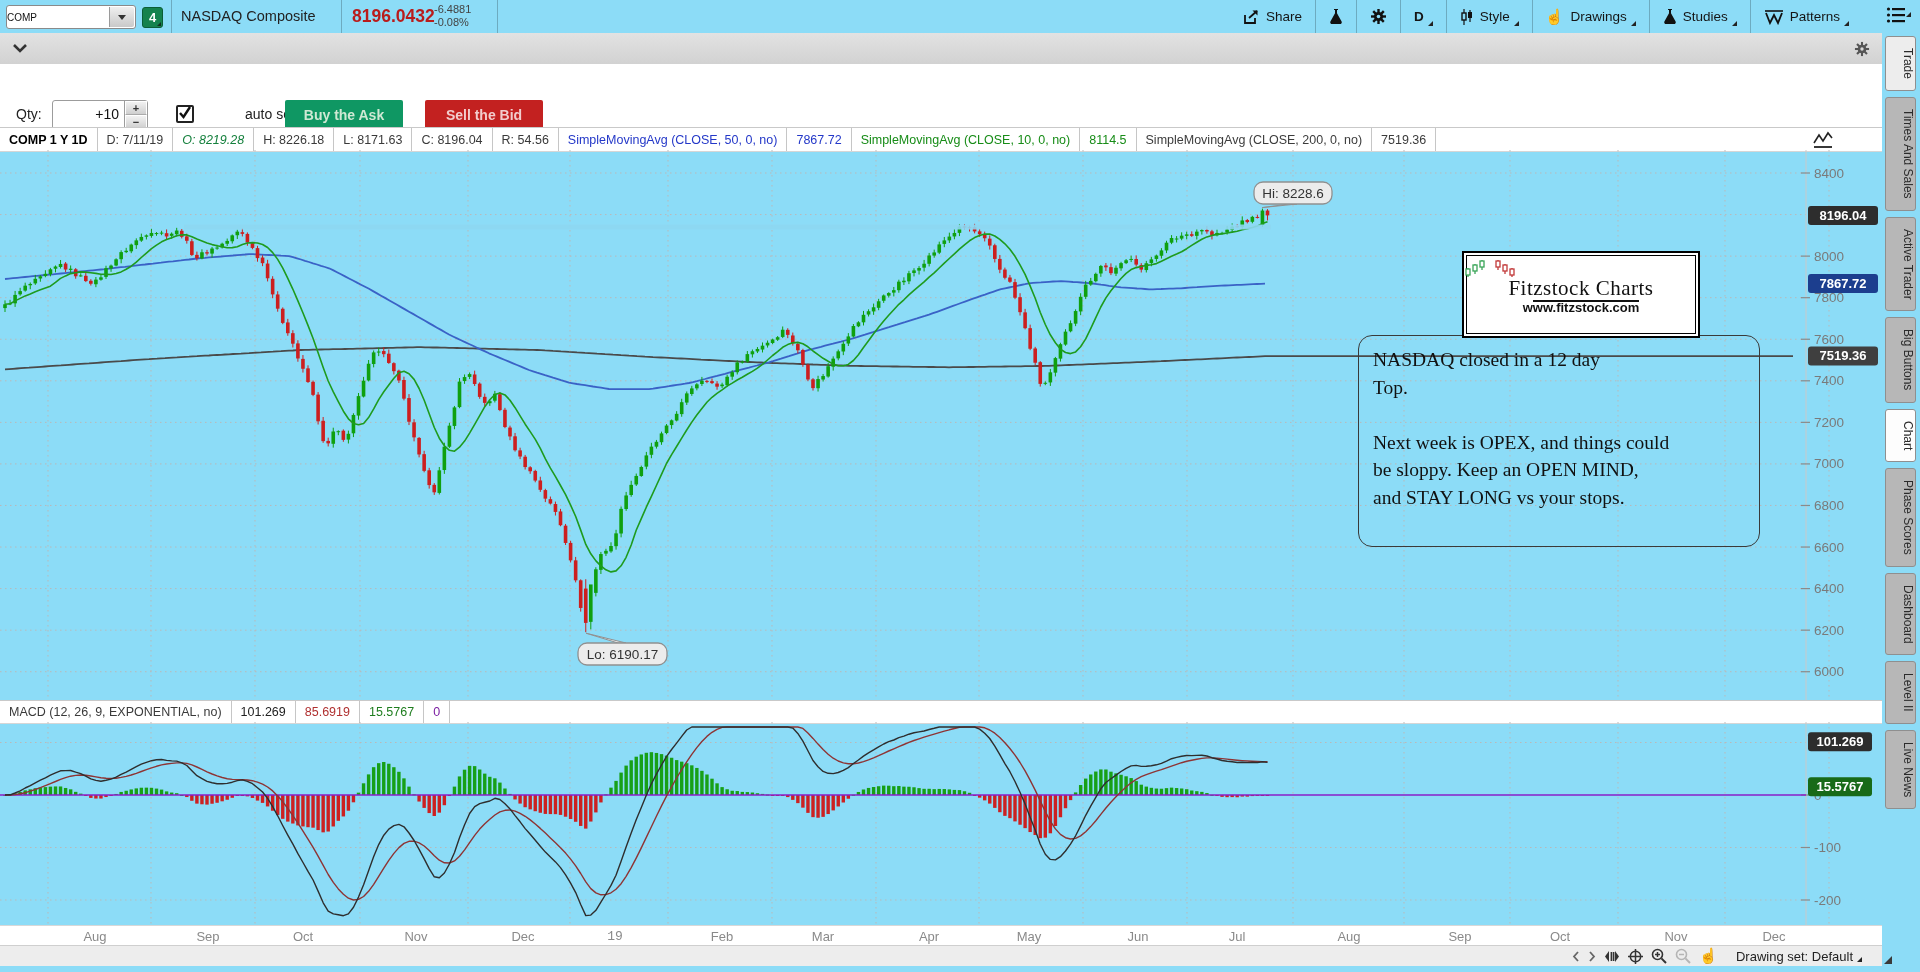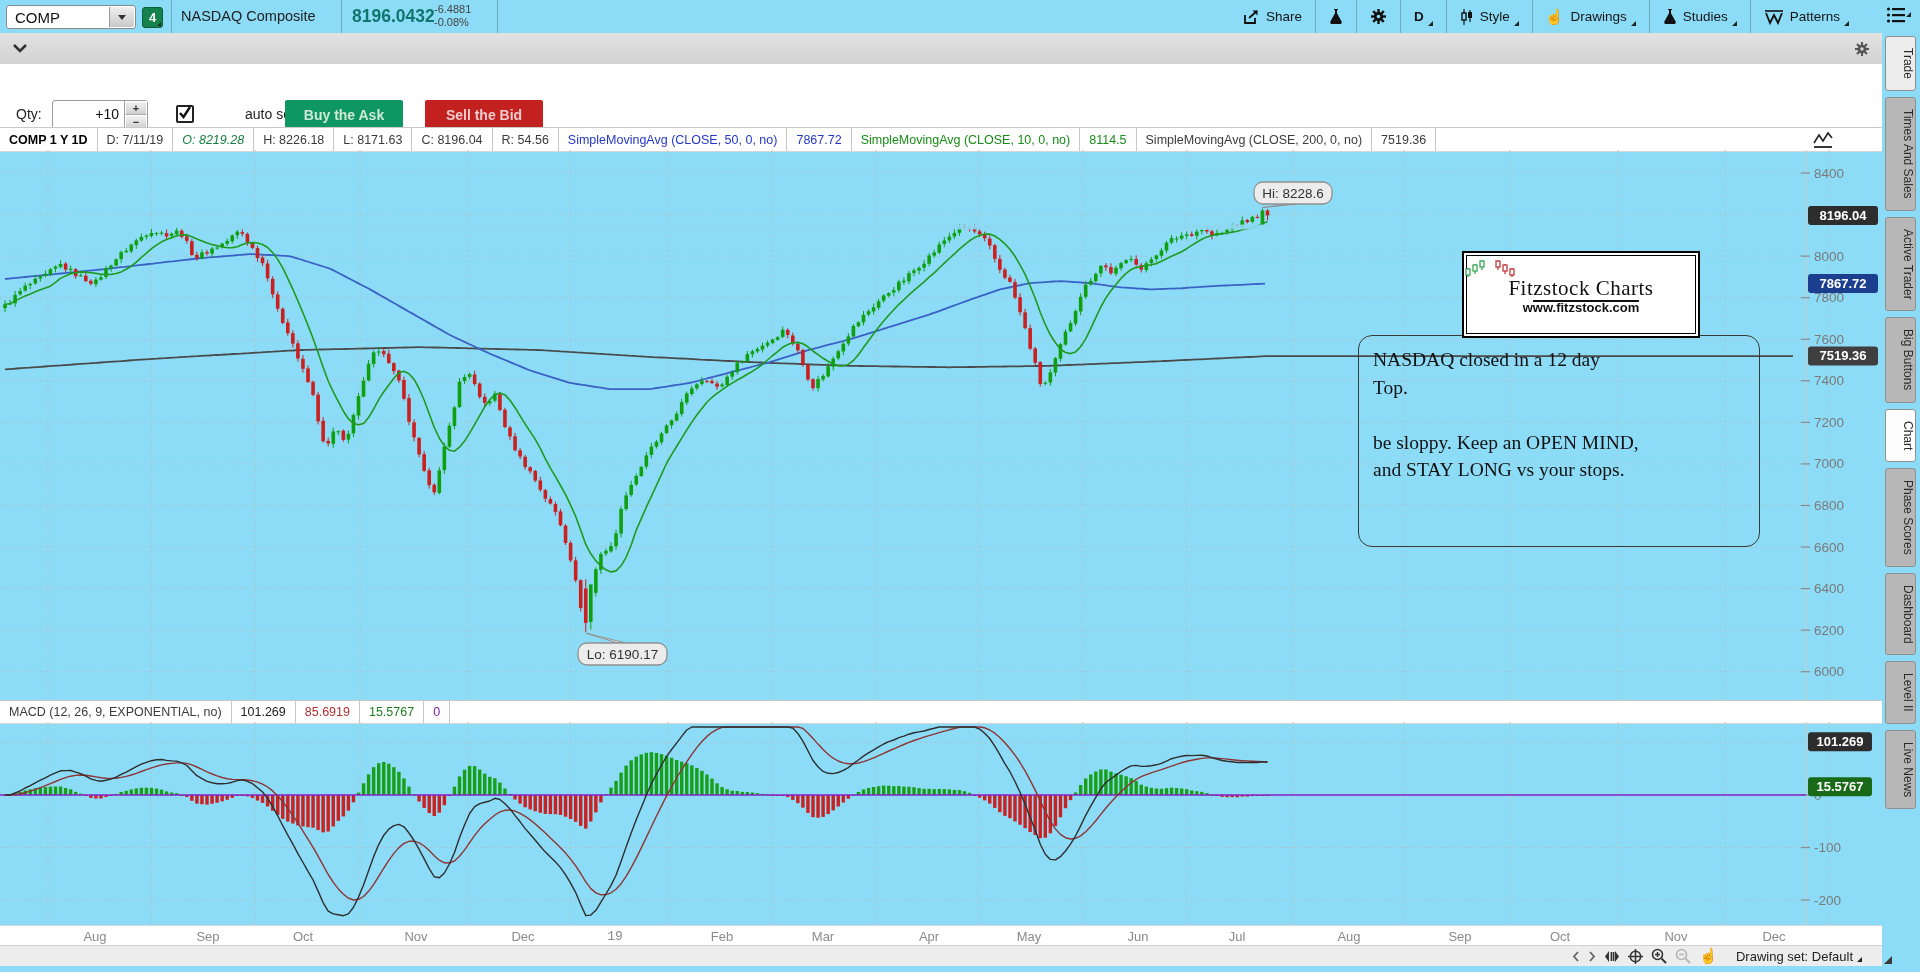--- a/index.html
+++ b/index.html
@@ -3,27 +3,27 @@
 <meta charset="utf-8">
 <style>
   html,body{margin:0;padding:0;background:#e8e8e8;}
   #app{position:relative;width:1920px;height:972px;background:#8cdcf7;overflow:hidden;
        font-family:"Liberation Sans",sans-serif;-webkit-font-smoothing:antialiased;}
   .abs{position:absolute;}
   
   #toolbar{left:0;top:0;width:1920px;height:33px;background:#8cdcf7;border-bottom:1px solid #5fb6d8;}
   .tb-sep{position:absolute;top:0;width:1px;height:33px;background:rgba(0,0,0,.22);}
   #symbol-select{left:6px;top:5px;width:128px;height:22px;background:#fff;border:1px solid #8a8a8a;border-radius:3px;display:flex;align-items:center;}
-  #symbol-select .txt{flex:1;padding-left:8px;font-size:15px;color:#111;}
+  #symbol-select .txt{flex:1;padding-left:0;font-size:10px;color:#111;}
   #symbol-select .dd{width:24px;height:20px;margin:0 1px;background:linear-gradient(#efefef,#c9c9c9);border-left:1px solid #9a9a9a;border-radius:0 2px 2px 0;display:flex;align-items:center;justify-content:center;}
   .caret{width:0;height:0;border-left:4px solid transparent;border-right:4px solid transparent;border-top:5px solid #333;}
   #link-badge{left:142px;top:7px;width:19px;height:19px;background:#15824e;color:#fff;font-weight:bold;font-size:13px;text-align:center;line-height:19px;border-radius:3px;border:1px solid #0b5e37;}
   #link-badge:after{content:"";position:absolute;right:1px;bottom:1px;width:0;height:0;border-left:4px solid transparent;border-bottom:4px solid #10311f;}
   #symbol-name{left:181px;top:8px;font-size:14.5px;color:#222;}
-  #last-price{left:352px;top:6px;font-size:17.5px;font-weight:bold;color:#0f766e;}
+  #last-price{left:352px;top:6px;font-size:17.5px;font-weight:bold;color:#b91c1c;}
   #price-change{left:434px;top:3px;font-size:11px;color:#444;line-height:13px;}
   #tb-right{top:0;right:58px;height:33px;display:flex;align-items:center;}
   .tb-item{display:flex;align-items:center;gap:6px;padding:0 13px;height:33px;font-size:13.5px;color:#151515;position:relative;}
   .tb-item + .tb-item{border-left:1px solid rgba(0,0,0,.22);}
   .mini-corner{width:0;height:0;border-left:5px solid transparent;border-bottom:5px solid #222;align-self:flex-end;margin:0 0 7px -2px;}
   #list-btn{left:1886px;top:6px;display:flex;}
   
   #collapse-bar{left:0;top:33px;width:1882px;height:31px;background:linear-gradient(#e2e2e2,#d2d2d2);border-bottom:1px solid #b5b5b5;}
   
   #order-row{left:0;top:64px;width:1882px;height:63px;background:#fff;}
@@ -823,20 +823,21 @@
         </g>
     </svg>
     <div id="logo-title"><span style="border-bottom:none">Fit</span><span>zstock Char</span><span style="border-bottom:none">ts</span></div>
     <div id="logo-url">www.fitzstock.com</div>
   </div>
   <div id="note-box" class="abs">
     <div id="note-text">
         <div><span>NASDAQ closed in a 12 day</span></div>
         <div><span>Top.</span></div>
         <div><span>&nbsp;</span></div>
+        <div><span>Next week is OPEX, and things could</span></div>
         <div><span>be sloppy.  Keep an OPEN MIND,</span></div>
         <div><span>and STAY LONG vs your stops.</span></div>
       </div>
   </div>
 
   <div id="macd-header" class="abs hdr-row">
       <div class="hcell" style="color: rgb(58, 58, 58);">MACD (12, 26, 9, EXPONENTIAL, no)</div>
       <div class="hcell" style="color: rgb(34, 34, 34);">101.269</div>
       <div class="hcell" style="color: rgb(176, 48, 48);">85.6919</div>
       <div class="hcell" style="color: rgb(30, 125, 30);">15.5767</div>

